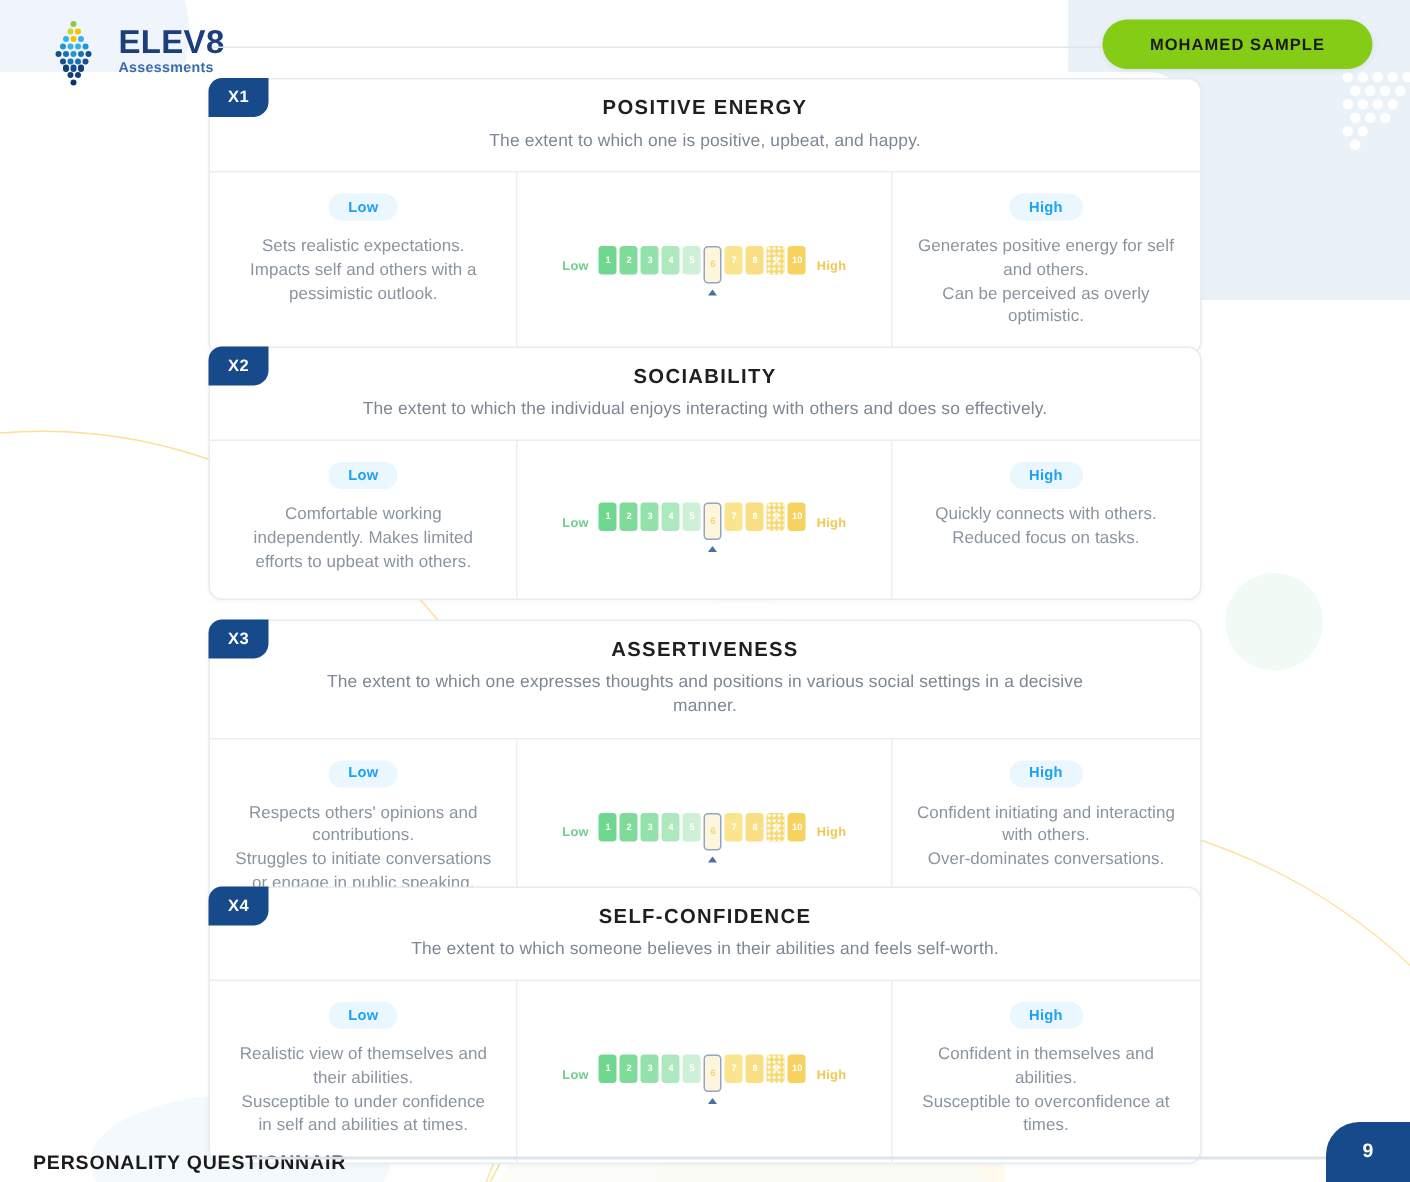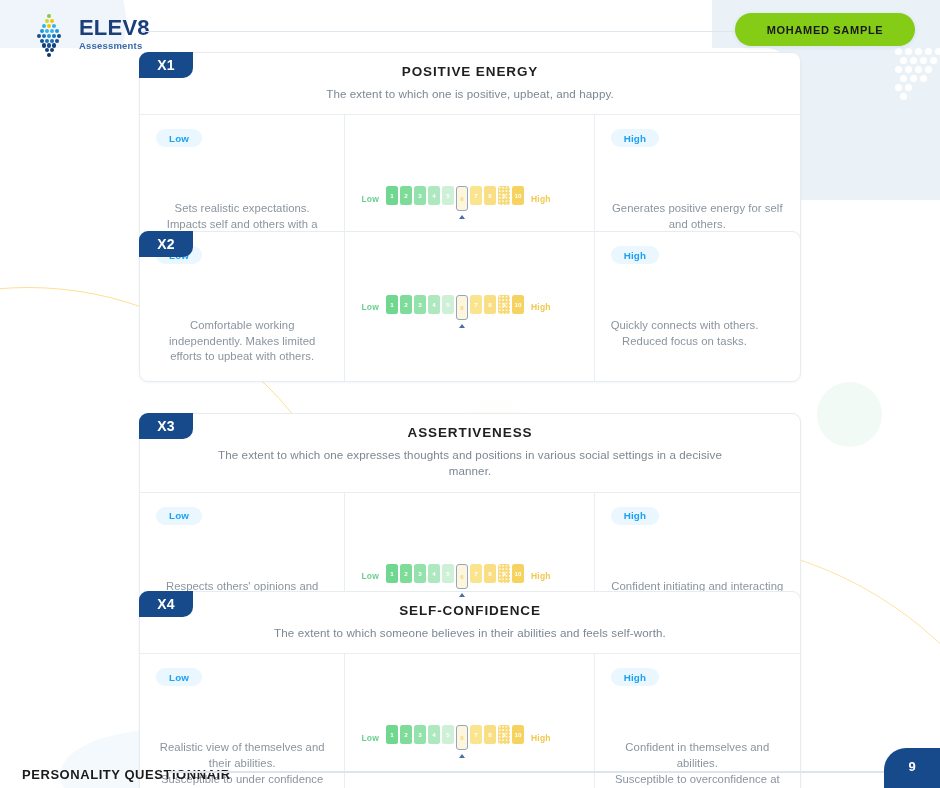--- a/index.html
+++ b/index.html
@@ -137,46 +137,46 @@
   .card {
     position: absolute;
     left: 139px; width: 662px;
     background: #ffffff;
     border: 1px solid #e7ecf1;
     border-radius: 9px;
     box-shadow: 0 1px 3px rgba(40,70,110,.05);
   }
   .card-tag {
     position: absolute; left: -1px; top: -1px;
-    width: 54px; height: 26px;
+    width: 40px; height: 26px;
     background: #174a8b;
     border-top-left-radius: 9px;
     border-bottom-right-radius: 10px;
-    color: #ffffff; font-size: 14px; font-weight: bold;
+    color: #ffffff; font-size: 11px; font-weight: bold;
     display: flex; align-items: center; justify-content: center;
     letter-spacing: .3px;
     z-index: 3;
   }
   .card-head {
     padding: 11px 70px 12px 70px;
     text-align: center;
     border-bottom: 1px solid #e9eef3;
   }
   .card-title {
     font-size: 13.5px; font-weight: bold; color: #1f1f1f;
     letter-spacing: .9px; margin-bottom: 7px;
   }
   .card-desc {
     font-size: 11.6px; color: #7c8793; line-height: 1.42;
     letter-spacing: .1px;
   }
   .card-body { display: flex; align-items: stretch; }
   .col {
     padding: 14px 16px 16px 16px;
-    display: flex; flex-direction: column; align-items: flex-start; gap: 44px;
+    display: flex; flex-direction: column; align-items: center;
   }
   .col-low  { width: 206px; border-right: 1px solid #e9eef3; }
   .col-mid  { width: 250px; border-right: 1px solid #e9eef3;
               justify-content: center; }
   .col-high { width: 206px; }
 
   .lvl-badge {
     font-size: 9.8px; font-weight: bold; color: #1da1f2;
     background: #eaf7fe;
     border-radius: 9px;
@@ -383,20 +383,24 @@
             </div>
           </div>
           <div class="col col-high">
             <div class="lvl-badge">High</div>
             <div class="col-text">Generates positive energy for self and others.<br>Can be perceived as overly optimistic.</div>
           </div>
         </div>
       </div>
       <div class="card" style="top: 231px;">
         <div class="card-tag">X2</div>
+        <div class="card-head" style="padding: 11px 70px 12px;">
+          <div class="card-title">SOCIABILITY</div>
+          <div class="card-desc">The extent to which the individual enjoys interacting with others and does so effectively.</div>
+        </div>
         <div class="card-body" style="min-height: 105px;">
           <div class="col col-low">
             <div class="lvl-badge">Low</div>
             <div class="col-text">Comfortable working independently. Makes limited efforts to upbeat with others.</div>
           </div>
           <div class="col col-mid">
             <div class="scale-row">
               <div class="scale-end low">Low</div>
               <div class="scale-track">
                 <div class="seg" style="background: rgb(111, 215, 143);">

